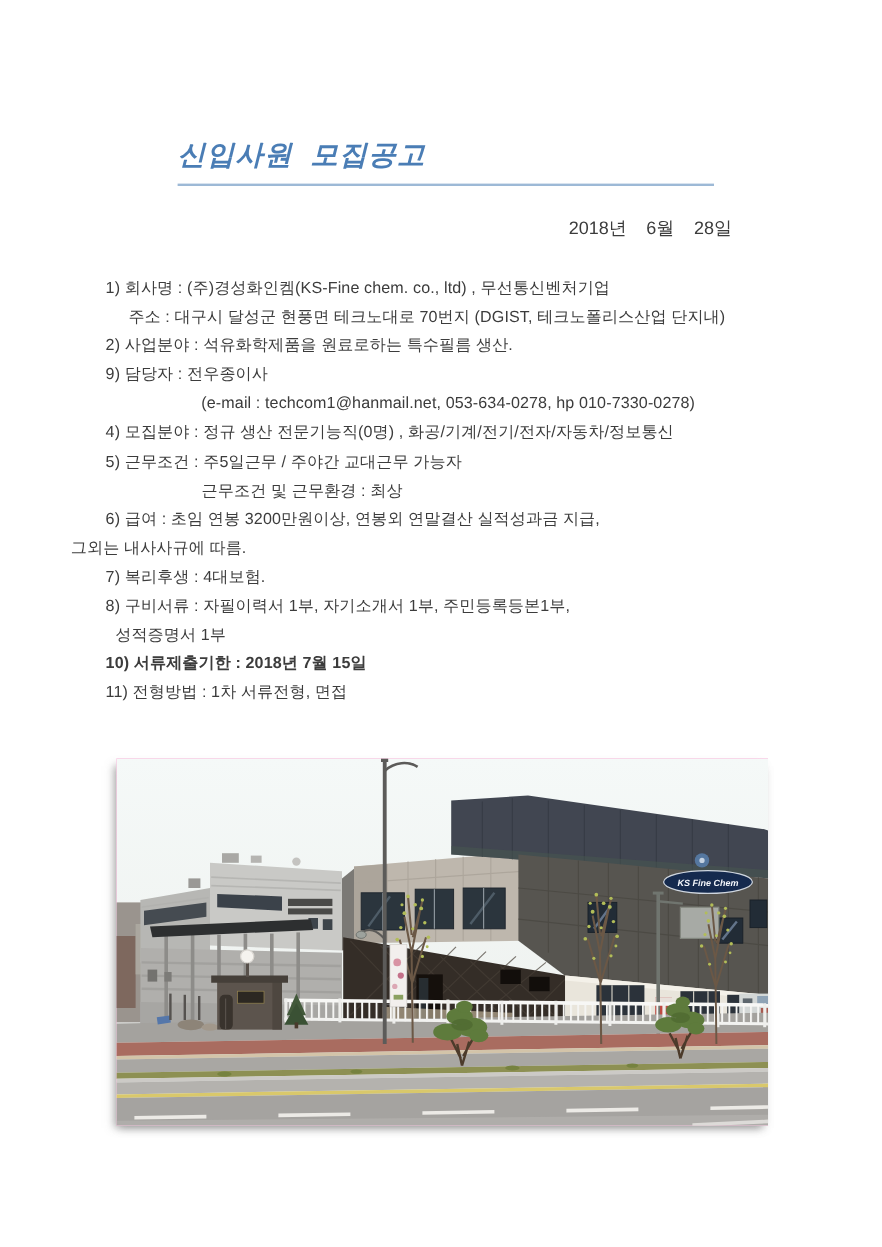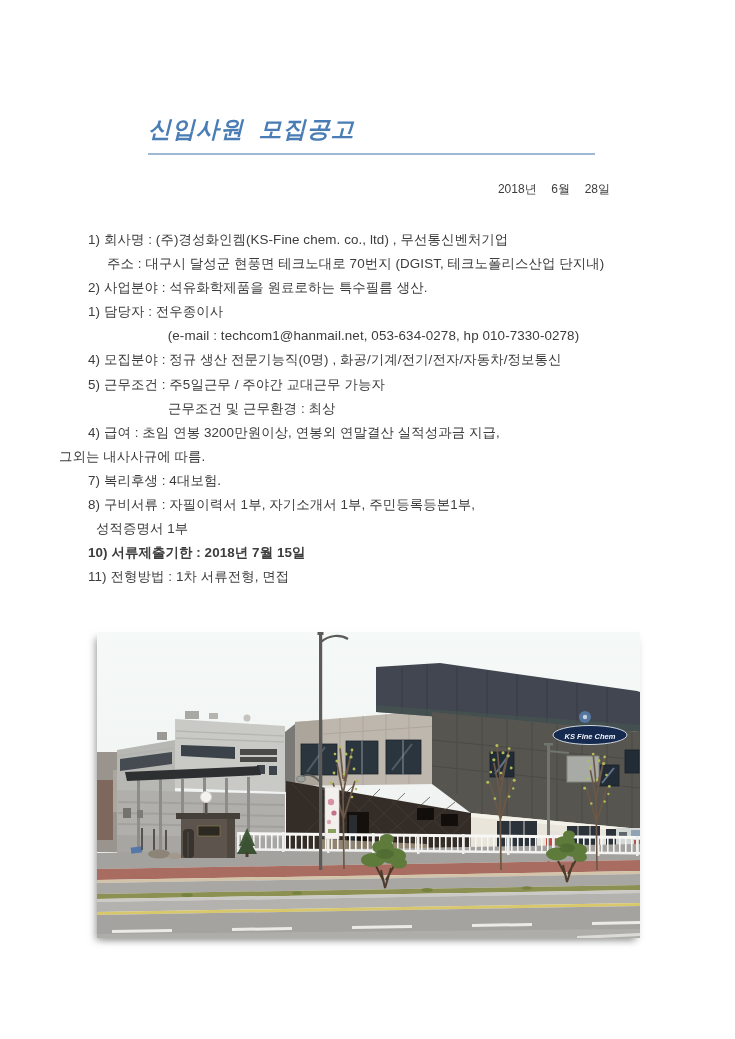--- a/index.html
+++ b/index.html
@@ -9,21 +9,21 @@
   }
   .title-wrap{
     position:absolute;left:148px;top:114px;width:447px;
     border-bottom:2px solid #9db9d6;padding-bottom:8px;
   }
   .doc-title{
     margin:0;font-size:23px;font-weight:bold;font-style:italic;
     color:#4a7db5;letter-spacing:1px;white-space:pre;
   }
   .doc-date{
-    position:absolute;top:181px;right:125px;font-size:12px;color:#3c3c3c;
+    position:absolute;top:181px;right:125px;font-size:15px;color:#3c3c3c;
     word-spacing:4px;white-space:pre;
   }
   .body-list{position:absolute;left:0;top:228px;width:585px;}
   .line{height:24.1px;line-height:24.1px;font-size:13.4px;white-space:pre;letter-spacing:0.1px;}
   .ind-a{padding-left:88px;}
   .ind-b{padding-left:107px;}
   .ind-c{padding-left:162px;text-align:center;}
   .ind-d{padding-left:168px;}
   .ind-e{padding-left:59px;}
   .ind-f{padding-left:96px;}
@@ -43,26 +43,26 @@
   <div class="title-wrap">
     <h1 class="doc-title">신입사원  모집공고</h1>
   </div>
 
   <div class="doc-date">2018년  6월  28일</div>
 
   <div class="body-list">
     <div class="line ind-a">1) 회사명 : (주)경성화인켐(KS-Fine chem. co., ltd) , 무선통신벤처기업</div>
     <div class="line ind-b">주소 : 대구시 달성군 현풍면 테크노대로 70번지 (DGIST, 테크노폴리스산업 단지내)</div>
     <div class="line ind-a">2) 사업분야 : 석유화학제품을 원료로하는 특수필름 생산.</div>
-    <div class="line ind-a">1) 담당자 : 전우종이사</div>
+    <div class="line ind-a">9) 담당자 : 전우종이사</div>
     <div class="line ind-c">(e-mail : techcom1@hanmail.net, 053-634-0278, hp 010-7330-0278)</div>
     <div class="line ind-a">4) 모집분야 : 정규 생산 전문기능직(0명) , 화공/기계/전기/전자/자동차/정보통신</div>
     <div class="line ind-a">5) 근무조건 : 주5일근무 / 주야간 교대근무 가능자</div>
     <div class="line ind-d">근무조건 및 근무환경 : 최상</div>
-    <div class="line ind-a">4) 급여 : 초임 연봉 3200만원이상, 연봉외 연말결산 실적성과금 지급,</div>
+    <div class="line ind-a">6) 급여 : 초임 연봉 3200만원이상, 연봉외 연말결산 실적성과금 지급,</div>
     <div class="line ind-e">그외는 내사사규에 따름.</div>
     <div class="line ind-a">7) 복리후생 : 4대보험.</div>
     <div class="line ind-a">8) 구비서류 : 자필이력서 1부, 자기소개서 1부, 주민등록등본1부,</div>
     <div class="line ind-f">성적증명서 1부</div>
     <div class="line ind-a bold">10) 서류제출기한 : 2018년 7월 15일</div>
     <div class="line ind-a">11) 전형방법 : 1차 서류전형, 면접</div>
   </div>
 
   <div class="photo">
     <svg width="543" height="306" viewBox="0 0 543 306" xmlns="http://www.w3.org/2000/svg">

